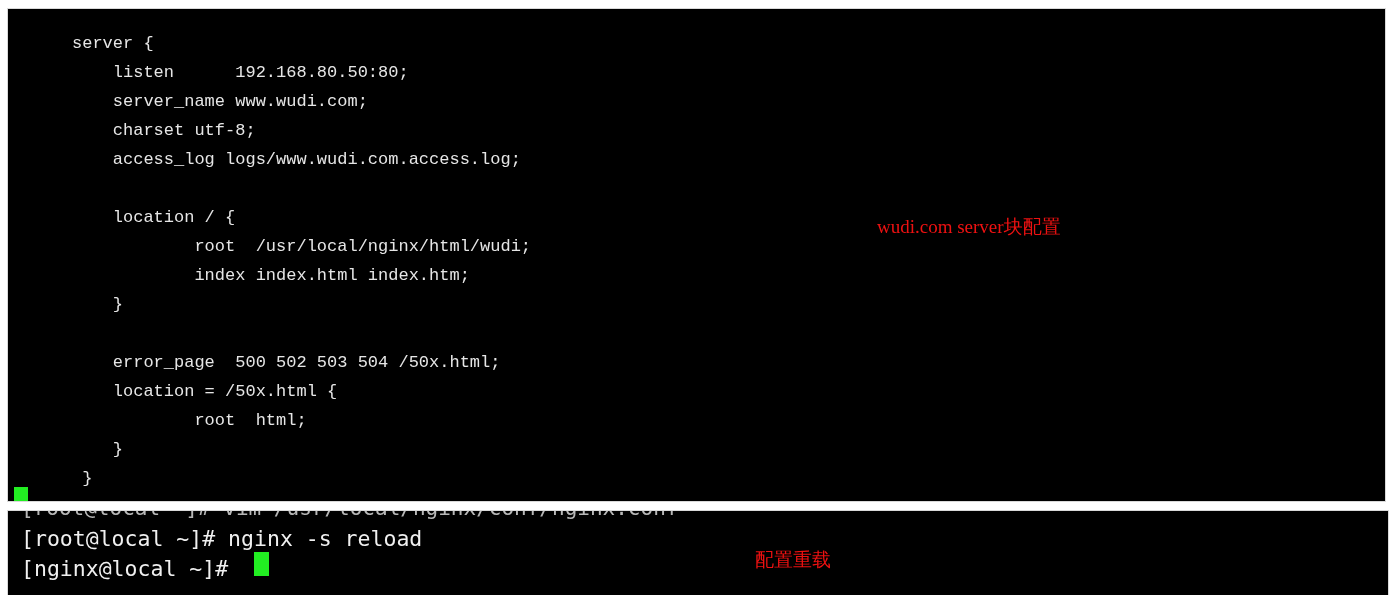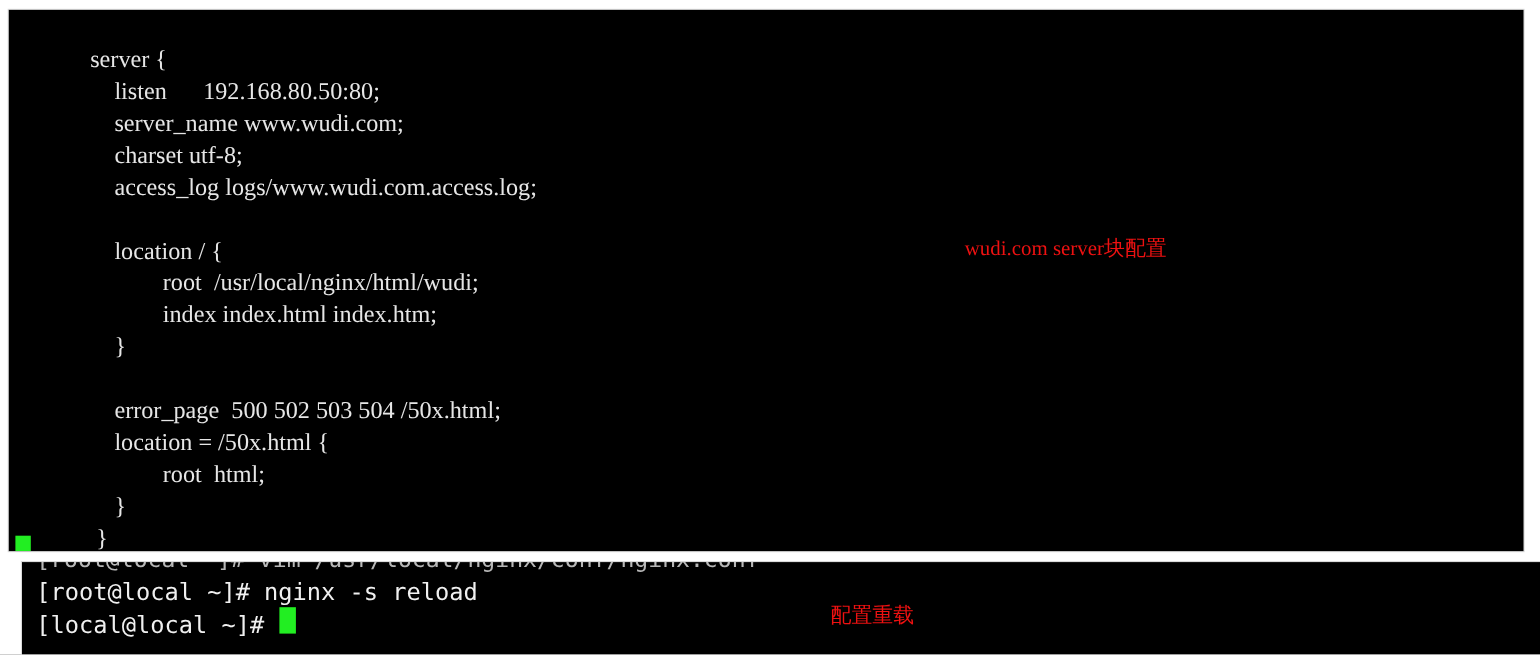--- a/index.html
+++ b/index.html
@@ -31,23 +31,23 @@
     background: #000000;
     overflow: hidden;
     box-shadow: 0 0 0 1px #d9d9d9;
   }
 
   .code {
     position: absolute;
     left: 0;
     top: 0;
     padding: 14px 0 0 0;
-    margin: 16px;
-    font-family: Liberation Serif, serif;
-    font-size: 22px;
+    margin: 6px;
+    font-family: Liberation Mono, monospace;
+    font-size: 17px;
     line-height: 29px;
     color: #e6e6e6;
     white-space: pre;
     letter-spacing: 0px;
   }
   .code .ln {
     display: block;
     height: 29px;
     padding-left: 58px;
   }
@@ -78,21 +78,20 @@
   
   .panel-shell {
     position: absolute;
     left: 8px;
     top: 511px;
     width: 1380px;
     height: 84px;
     background: #000000;
     overflow: hidden;
     box-shadow: 0 0 0 1px #d9d9d9;
-    margin-left: 12px;
   }
 
   
   .shell-clip {
     position: absolute;
     left: 13px;
     top: -14px;
     font-family: "DejaVu Sans Mono", "Liberation Mono", monospace;
     font-size: 21px;
     line-height: 22px;
@@ -135,20 +134,20 @@
 
     <div class="annot annot-config">wudi.com server块配置</div>
 
     <div class="cursor-config"></div>
   </div>
 
   <div class="panel-shell">
 
     <div class="shell-clip">[root@local ~]# vim /usr/local/nginx/conf/nginx.conf</div>
 
-    <div class="shell-lines"><span class="sl">[root@local ~]# nginx -s reload</span><span class="sl">[local@local ~]# </span></div>
+    <div class="shell-lines"><span class="sl">[root@local ~]# nginx -s reload</span><span class="sl">[nginx@local ~]# </span></div>
   </div>
 
   <div class="cursor-shell"></div>
 
   <div class="annot annot-shell">配置重载</div>
 
 </div>
 
 </body></html>

